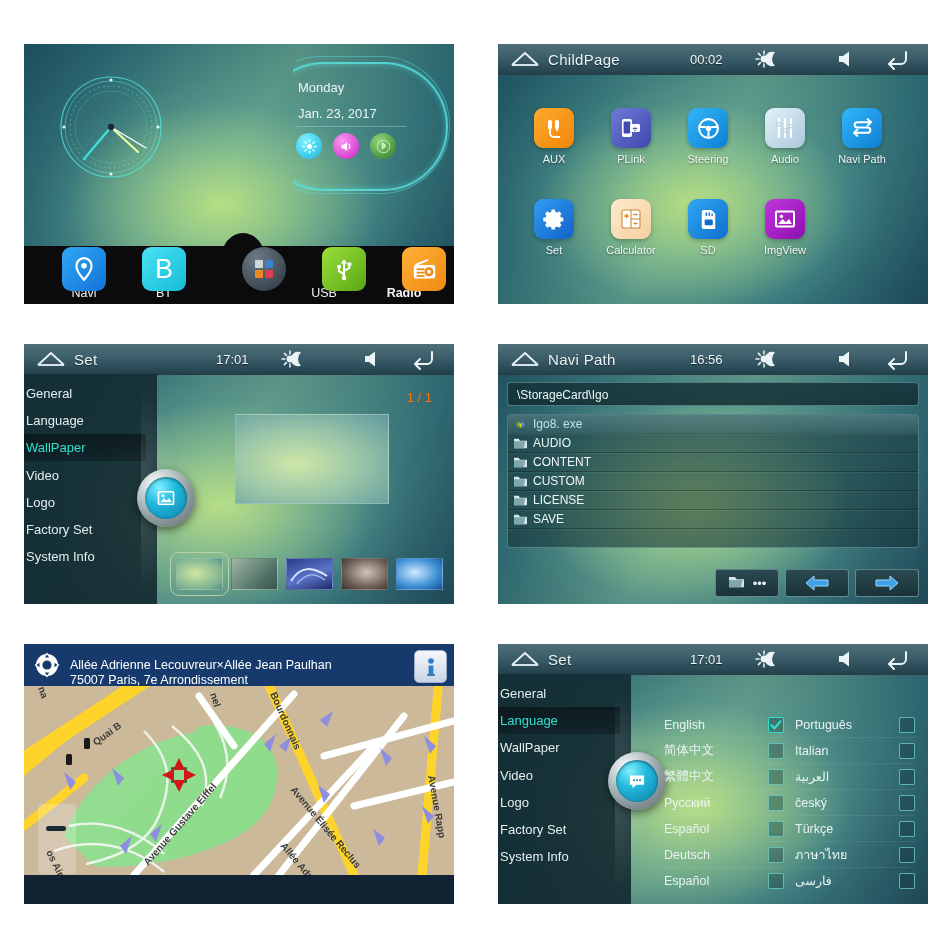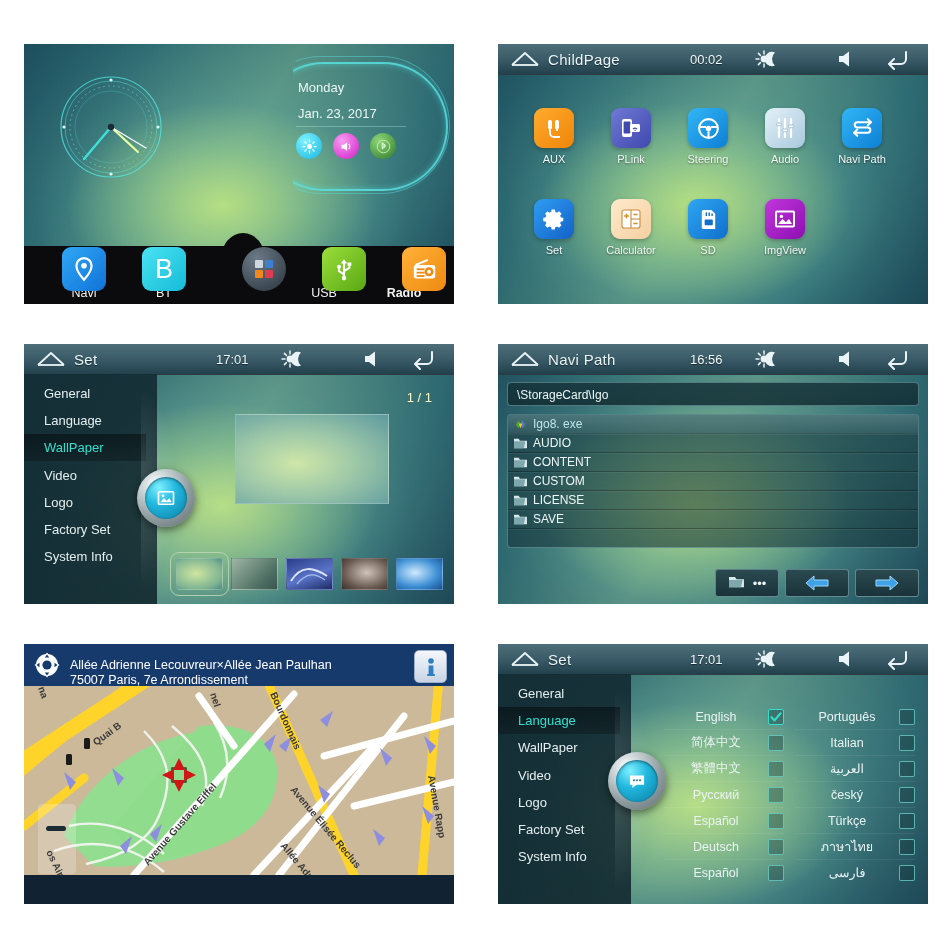--- a/index.html
+++ b/index.html
@@ -67,30 +67,30 @@
   .app-tile{width:40px;height:40px;margin:0 auto;border-radius:9px;display:flex;align-items:center;justify-content:center;
      box-shadow:0 2px 4px rgba(0,0,0,.25);}
   .app-lbl{margin-top:5px;font-size:11px;color:#f0f7f5;text-shadow:0 1px 2px rgba(0,0,0,.45);}
 
   
   .set-body{position:absolute;left:0;right:0;top:30px;bottom:0;}
   .set-side{position:absolute;left:0;top:0;width:133px;bottom:0;
     background:linear-gradient(180deg,rgba(20,44,52,.93),rgba(16,38,45,.88));}
   .set-side:after{content:"";position:absolute;right:-24px;top:0;bottom:0;width:40px;
     background:radial-gradient(ellipse at left center, rgba(255,255,255,.16), rgba(255,255,255,0) 62%);}
-  .si{position:absolute;left:0;width:122px;height:27px;line-height:27px;padding-left:20px;
+  .si{position:absolute;left:0;width:122px;height:27px;line-height:27px;padding-left:2px;
       box-sizing:border-box;color:#e4eeee;font-size:13px;}
   .si.active{color:#2fe0cf;background:linear-gradient(180deg,rgba(0,0,0,.45),rgba(0,0,0,.25));}
   .set-knob{position:absolute;left:113px;top:95px;width:58px;height:58px;border-radius:50%;
      background:radial-gradient(circle at 32% 26%,#ffffff 0%,#cfd8da 22%,#8f9da1 58%,#5d6b70 100%);
      box-shadow:0 3px 8px rgba(0,0,0,.5);display:flex;align-items:center;justify-content:center;}
   .set-knob .inner{width:42px;height:42px;border-radius:50%;
      background:radial-gradient(circle at 34% 26%,#7ff0ff 0%,#22b8de 40%,#0b7fa6 100%);
      display:flex;align-items:center;justify-content:center;box-shadow:0 1px 3px rgba(0,0,0,.5) inset;}
-  .wp-pages{position:absolute;right:22px;top:16px;font-size:13px;color:#fef9c3;}
+  .wp-pages{position:absolute;right:22px;top:16px;font-size:13px;color:#f97316;}
   .wp-preview{position:absolute;left:211px;top:40px;width:152px;height:88px;
      background:radial-gradient(ellipse at 40% 55%,#cfe7a8 0%,#9ec8a8 45%,#5e9aa0 100%);
      border:1px solid rgba(255,255,255,.25);}
   .wp-strip{position:absolute;left:148px;bottom:8px;right:4px;height:46px;}
   .wp-th{position:absolute;top:8px;width:45px;height:30px;border:1px solid rgba(255,255,255,.18);}
   .wp-th.sel{outline:1px solid rgba(190,215,180,.85);outline-offset:5px;border-radius:3px;}
 
   
   .np-body{position:absolute;left:0;right:0;top:30px;bottom:0;}
   .np-path{position:absolute;left:9px;right:9px;top:8px;height:24px;
@@ -116,21 +116,21 @@
     background:linear-gradient(180deg,#f4f7fb,#c9d5e4);border:1px solid #9db0c8;display:flex;align-items:center;justify-content:center;}
   .map-canvas{position:absolute;left:0;right:0;top:42px;bottom:29px;background:#cbb99a;overflow:hidden;}
   .map-foot{position:absolute;left:0;right:0;bottom:0;height:29px;display:flex;}
   .mf{height:29px;display:flex;align-items:center;justify-content:center;font-size:13px;gap:8px;}
   .mf.back{width:180px;background:#dfe4ea;color:#101820;border-right:2px solid #fff;}
   .mf.more{width:170px;background:#eef1f5;color:#101820;border-right:2px solid #fff;}
   .mf.go{flex:1;background:#16801f;color:#fff;font-weight:bold;}
 
   
   .lang-area{position:absolute;left:133px;right:0;top:30px;bottom:0;}
-  .lang-col{position:absolute;top:0;text-align:center;}
+  .lang-col{position:absolute;top:8px;}
   .lang-row{height:25px;display:flex;align-items:center;border-bottom:1px solid rgba(255,255,255,.07);}
   .lang-name{font-size:12.5px;color:#e9f3f3;width:104px;}
   .cbx{width:14px;height:14px;border:1px solid rgba(110,215,205,.75);border-radius:2px;
        background:rgba(18,48,52,.35);display:flex;align-items:center;justify-content:center;}
   .cbx.on{border-color:#2fe0cf;}
 </style>
 </head>
 <body>
 
 <div class="sheet">

